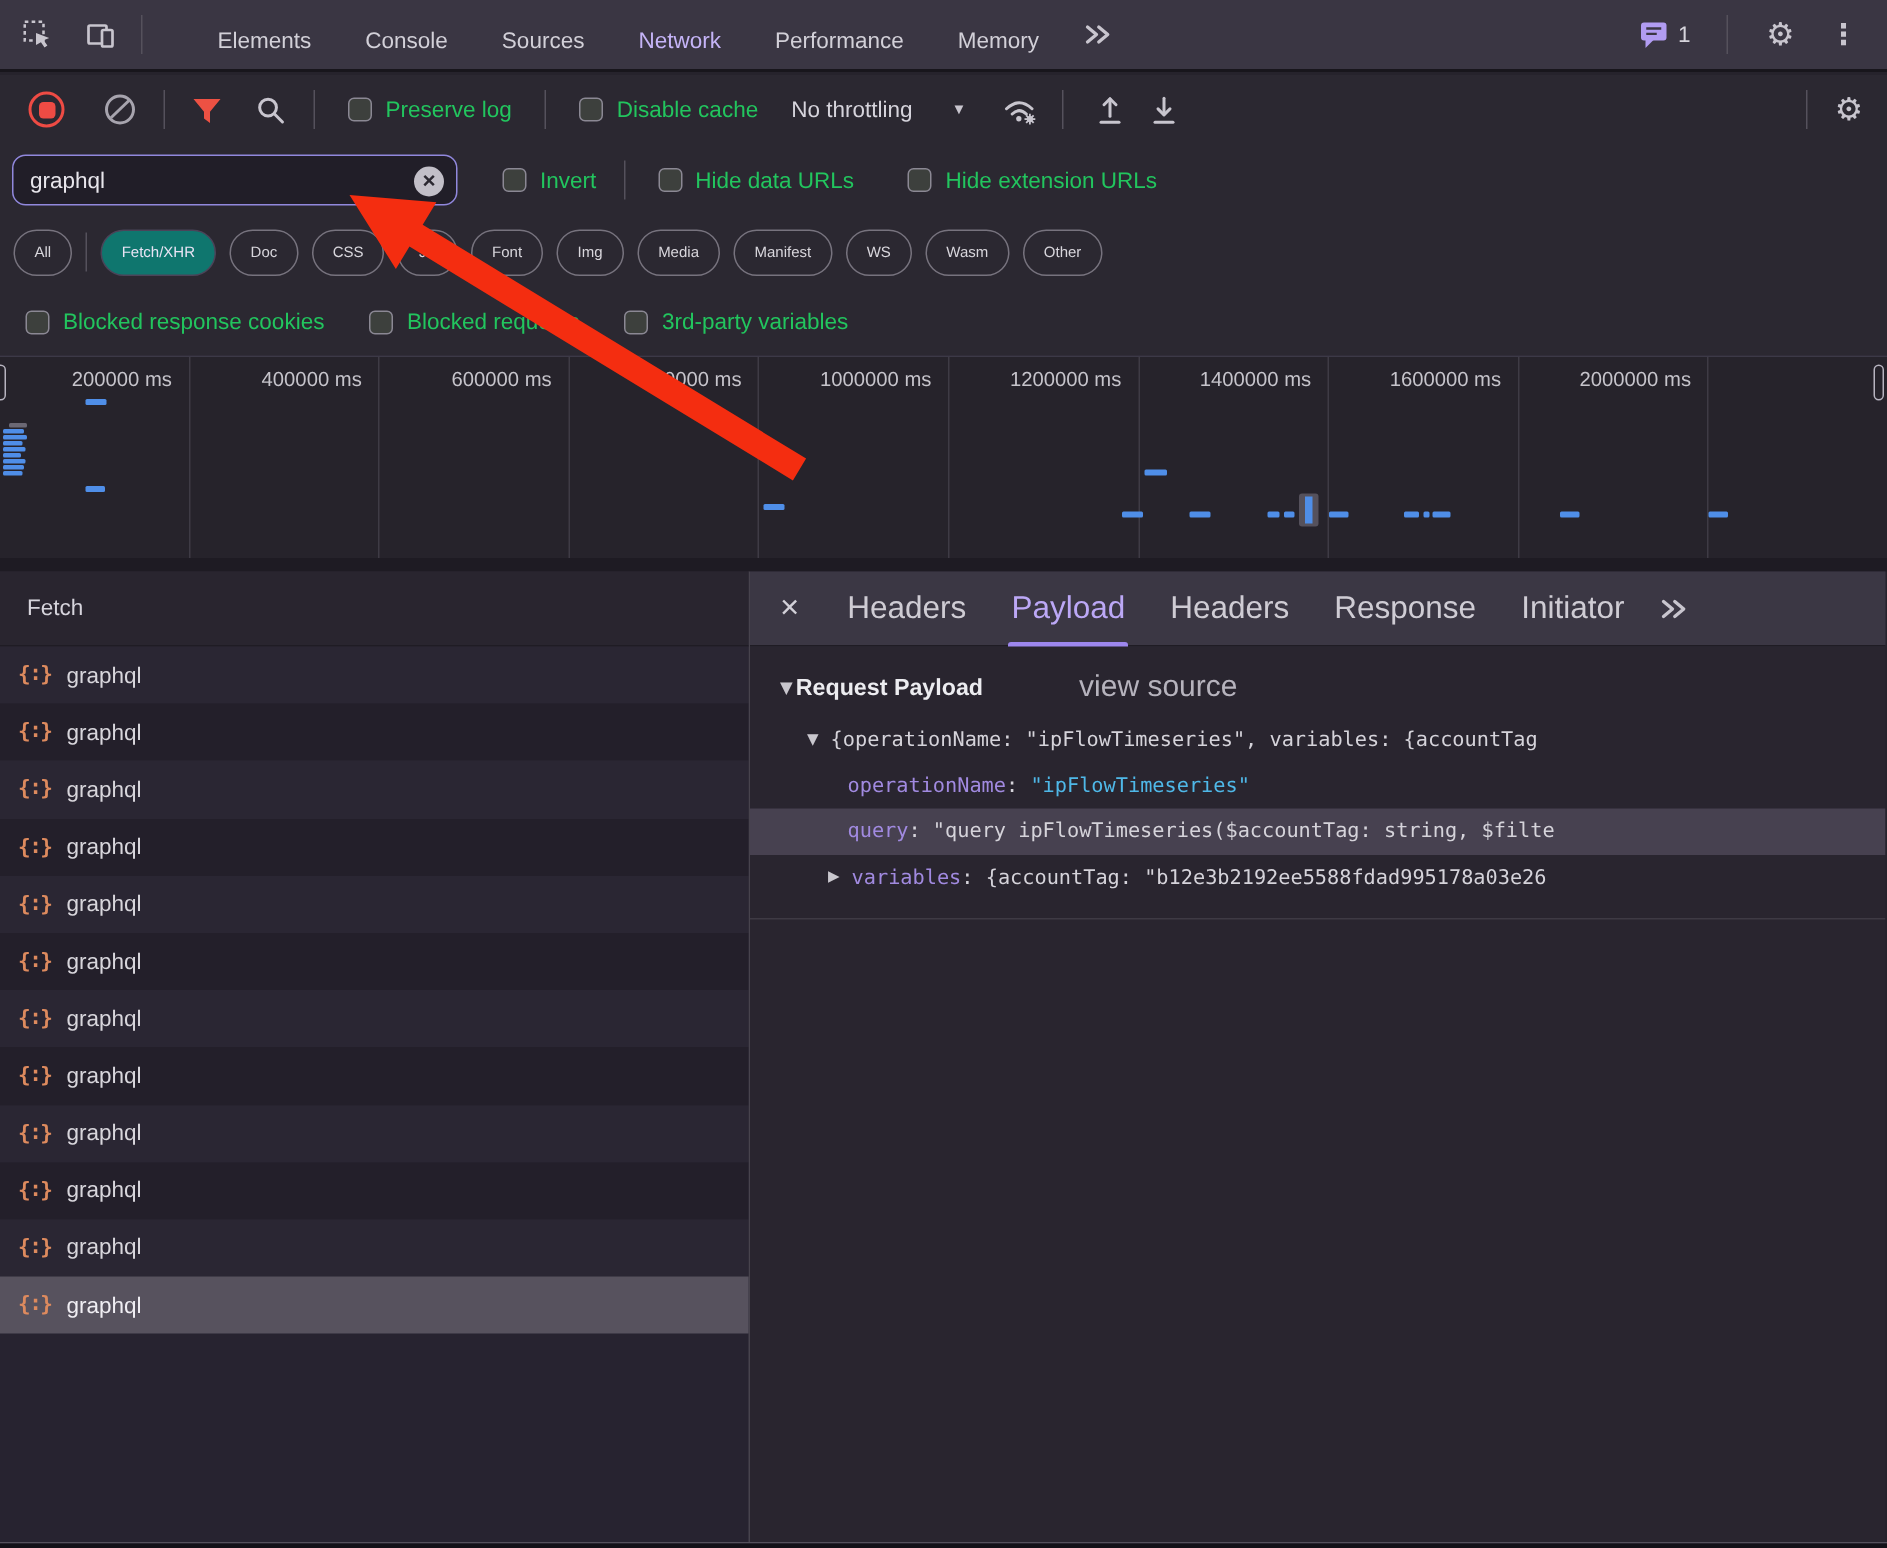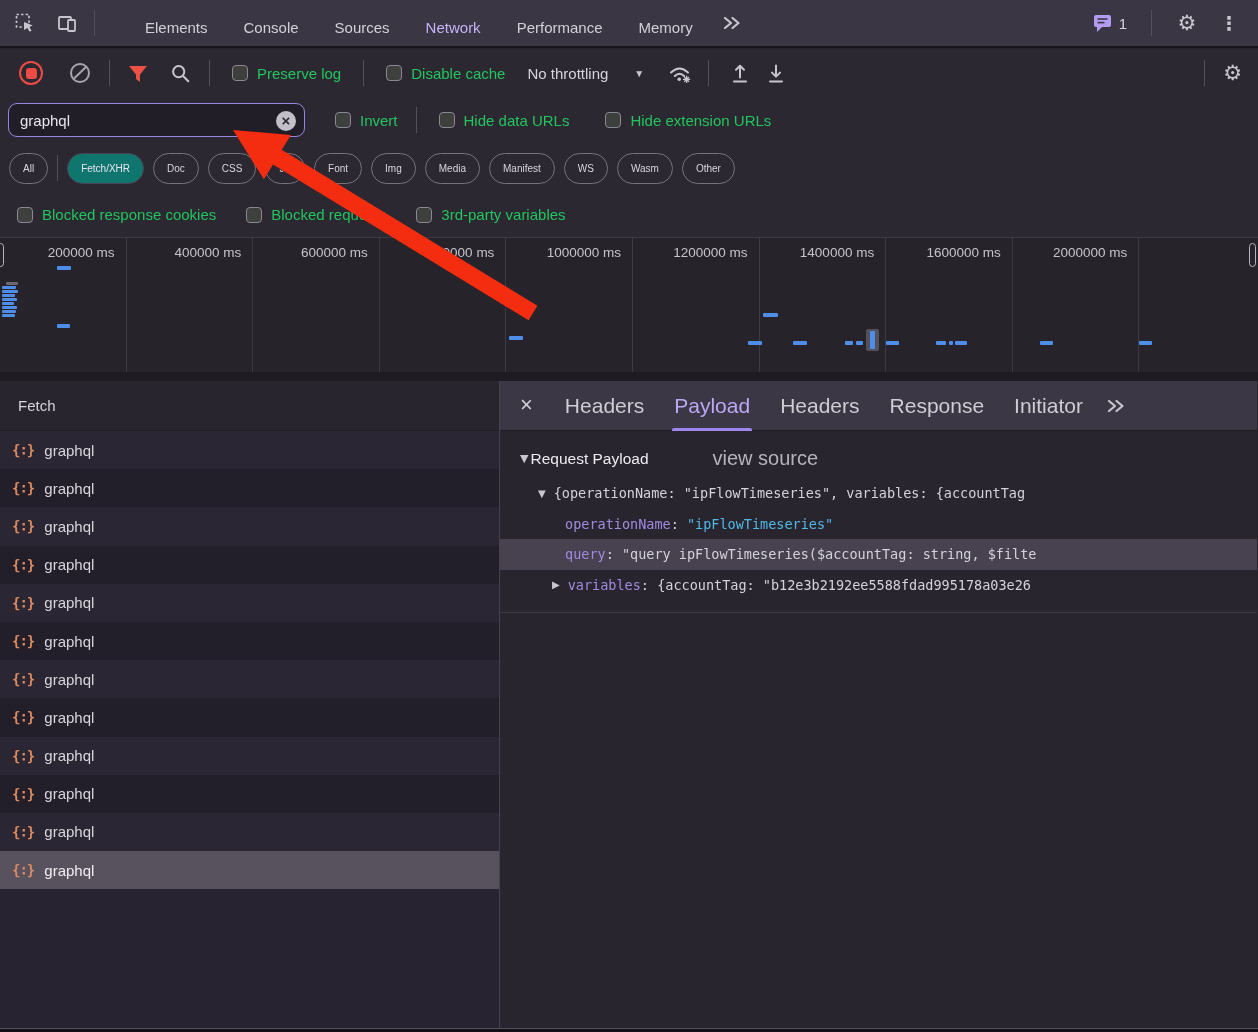--- a/index.html
+++ b/index.html
@@ -75,21 +75,21 @@
   .right-panel { width:757px; height:647px; background:#29252f; display:flex; flex-direction:column; }
   .detail-tabs { height:50px; background:#3b3744; display:flex; align-items:center; border-bottom:1px solid #1f1c24; flex:none; }
   .close-x { font-size:22px; color:#d2d0d8; margin:0 14px 2px 20px; line-height:1; }
   .dtab { padding:0 12px; height:50px; display:flex; align-items:center; font-size:21px; color:#cfccd4; position:relative; margin-left:6px; white-space:nowrap; }
   .dtab.active { color:#bca8f6; }
   .dtab.active::after { content:""; position:absolute; left:10px; right:10px; bottom:0; height:3px; background:#9d87ee; border-radius:2px 2px 0 0; }
 
   .payload { position:relative; flex:1; overflow:hidden; }
   .pl-title-row { display:flex; align-items:center; margin:16px 0 8px 20px; }
   .tri { font-family:"DejaVu Sans",sans-serif; color:#c9c7ce; font-size:11px; margin-right:2px; }
-  .pl-title { font-size:15.5px; font-weight:normal; color:#ececf0; }
+  .pl-title { font-size:15.5px; font-weight:bold; color:#ececf0; }
   .view-src { font-size:20px; color:#b6b3bd; margin-left:64px; }
   .code { font-family:"DejaVu Sans Mono",monospace; font-size:13.5px; color:#d5d3da; white-space:nowrap; overflow:hidden; height:30.5px; display:flex; align-items:center; }
   .code .tri { font-size:10px; margin-right:8px; }
   .code.root { padding-left:38px; }
   .code.lvl1 { padding-left:65px; }
   .code.hl { background:#474150; }
   .code .k { color:#a18ae0; }
   .code .str { color:#4fb8e8; }
   .pl-divider { height:1px; background:#3e3a44; margin-top:12px; }
 

